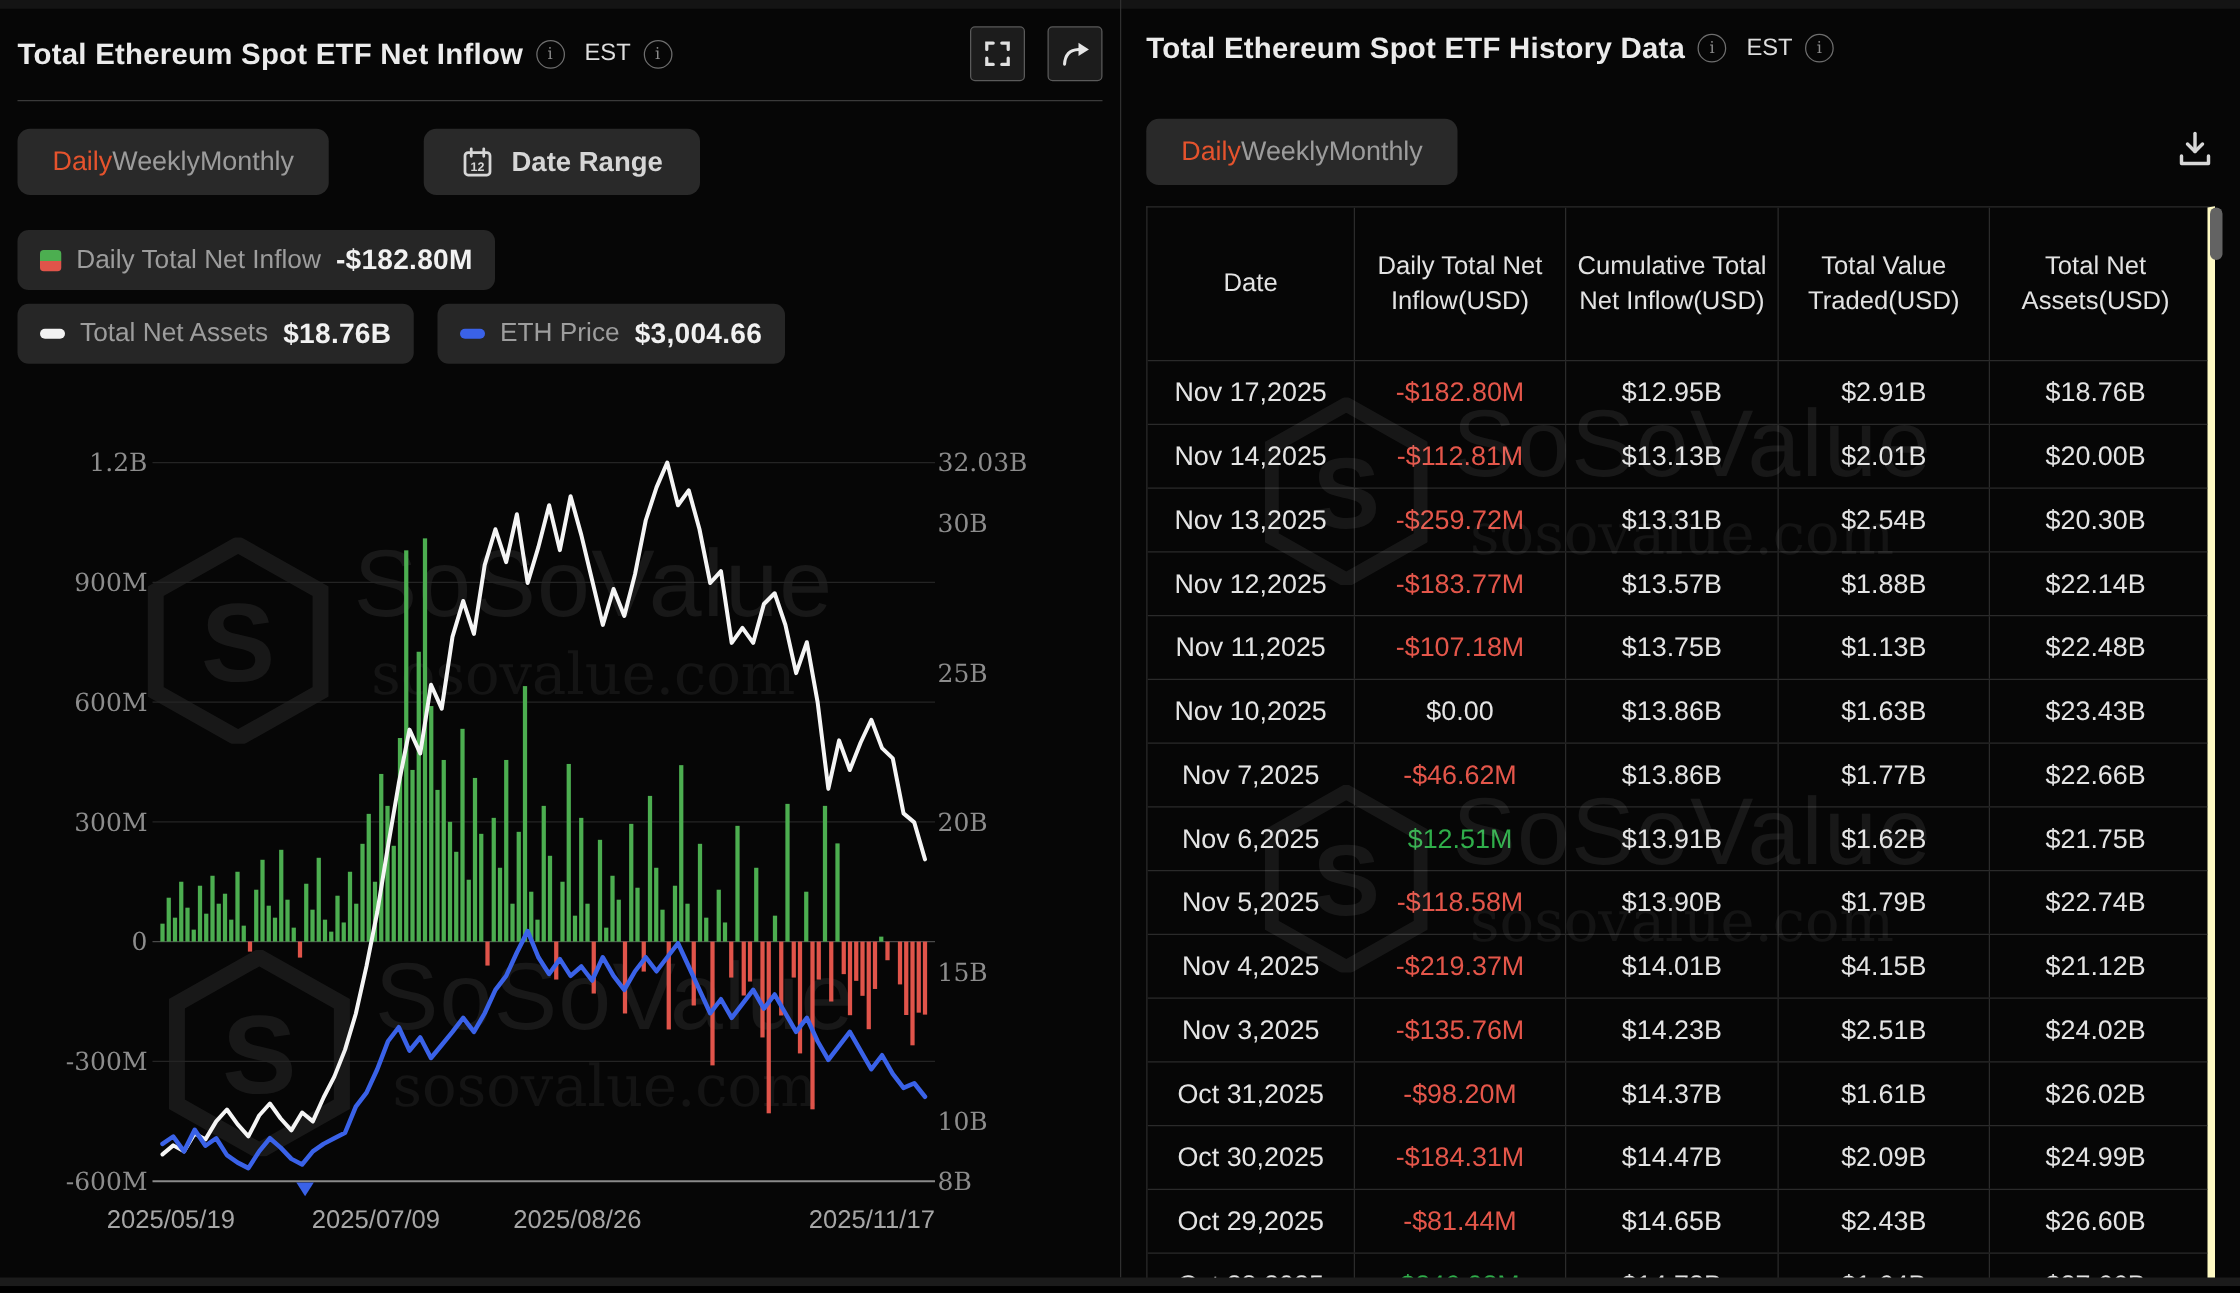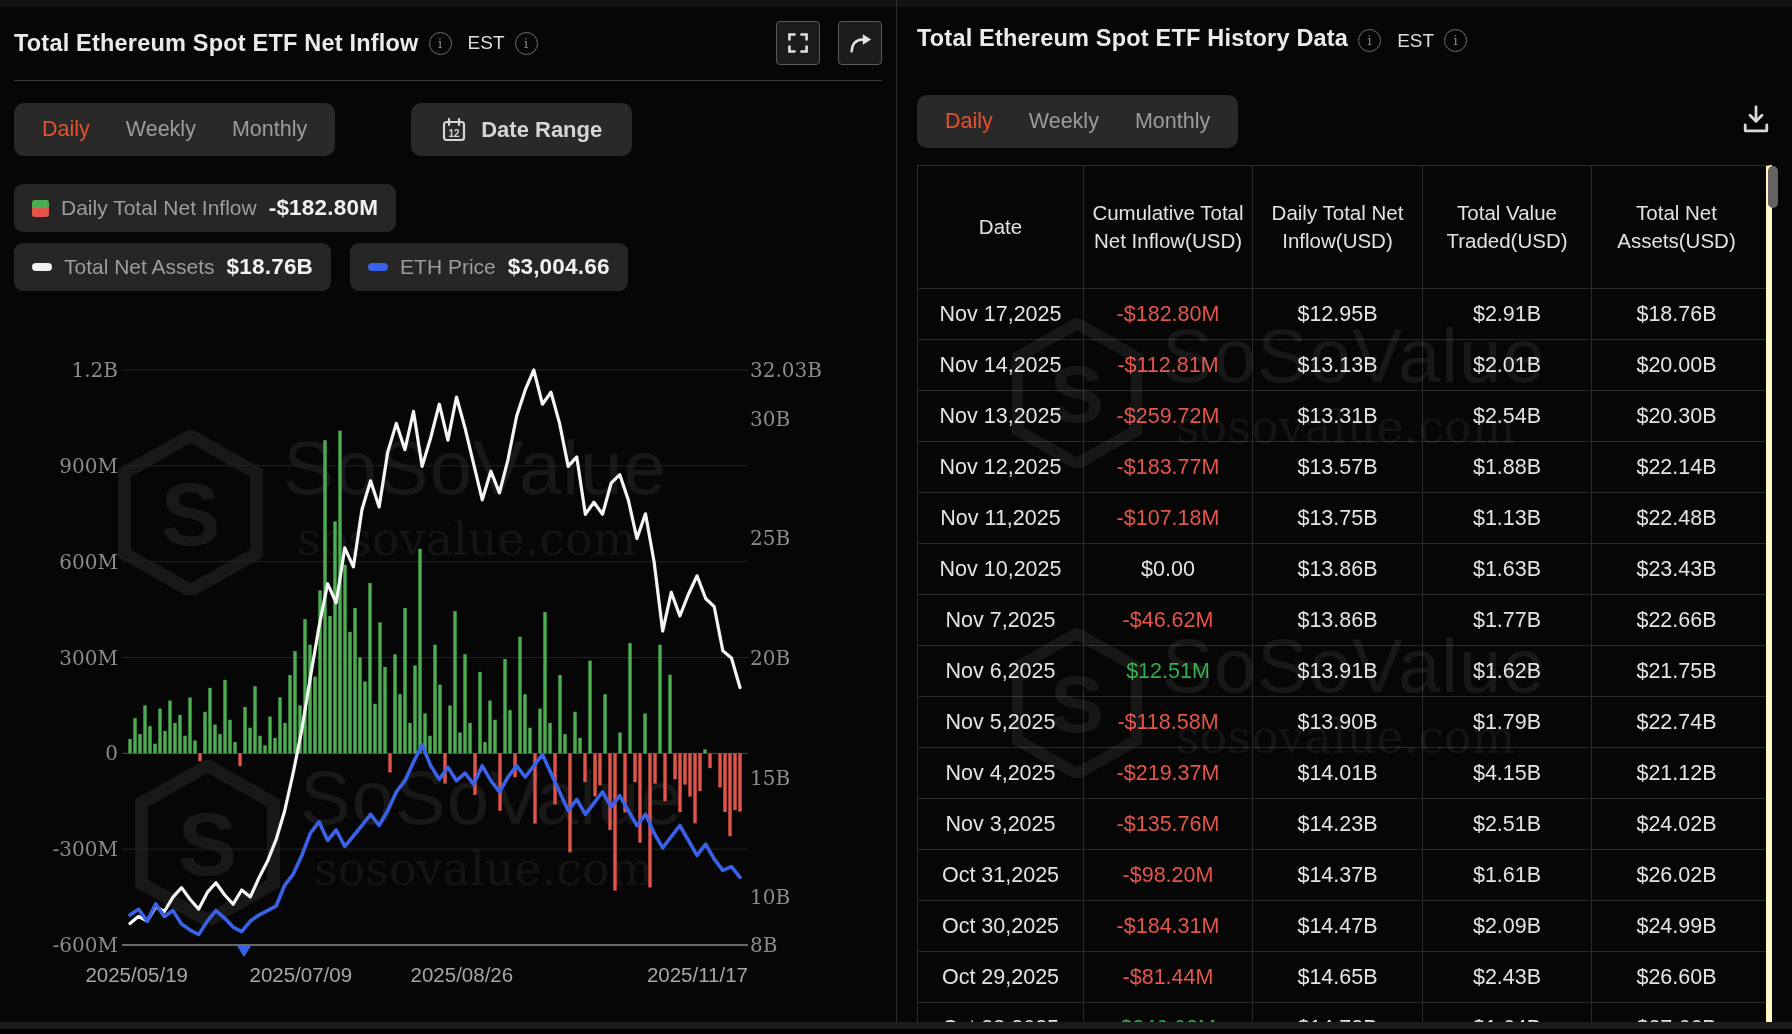--- a/index.html
+++ b/index.html
@@ -14,21 +14,21 @@
   .panel-title{font-size:23.5px;font-weight:bold;color:#ebebeb;letter-spacing:.2px;white-space:nowrap;}
   .est{font-size:19px;color:#dedede;margin-left:6px;}
   .info{width:21px;height:21px;border:1.5px solid #6e6e6e;border-radius:50%;display:inline-flex;
     align-items:center;justify-content:center;color:#8a8a8a;font-size:13px;font-family:"DejaVu Serif",serif;}
   .info::after{content:"i";}
   .iconbox{width:42px;height:42px;border:1.5px solid #5a5a5a;border-radius:4px;background:#1c1c1c;
     display:flex;align-items:center;justify-content:center;color:#e6e6e6;}
   .left-underline{position:absolute;left:14px;top:80px;width:868px;height:1px;background:#3a3a3a;}
 
   
-  .tabgroup{display:inline-flex;align-items:center;gap:36px;background:#292929;border-radius:10px;
+  .tabgroup{display:inline-flex;align-items:center;background:#292929;border-radius:10px;
     padding:14px 28px;font-size:21.5px;}
   .tab{color:#9c9c9c;cursor:pointer;white-space:nowrap;}
   .tab.active{color:#e5532d;}
   .daterange{display:inline-flex;align-items:center;gap:14px;background:#292929;border-radius:10px;
     padding:12px 30px;font-size:22px;font-weight:bold;color:#d6d6d6;margin-left:36px;}
 
   
   .pill{display:inline-flex;align-items:center;gap:12px;background:#262626;border-radius:9px;
     padding:11px 18px;font-size:21px;color:#9d9d9d;white-space:nowrap;}
   .pill b{color:#f1f1f1;font-size:22.5px;letter-spacing:.2px;}
@@ -296,21 +296,21 @@
         <text x="136.71" y="982" text-anchor="middle" font-size="20.5" fill="#a6a6a6" font-family="Liberation Sans, sans-serif">2025/05/19</text>
         <text x="300.8" y="982" text-anchor="middle" font-size="20.5" fill="#a6a6a6" font-family="Liberation Sans, sans-serif">2025/07/09</text>
         <text x="461.84000000000003" y="982" text-anchor="middle" font-size="20.5" fill="#a6a6a6" font-family="Liberation Sans, sans-serif">2025/08/26</text>
         <text x="748" y="982" text-anchor="end" font-size="20.5" fill="#a6a6a6" font-family="Liberation Sans, sans-serif">2025/11/17</text>
       </svg>
   </div>
 
   <div class="vdivider"></div>
 
   <div>
-    <div class="panel-header" style="left:917px;top:25px;width:860px;align-items:flex-end;">
+    <div class="panel-header" style="left:917px;top:25px;width:860px;">
       <span class="panel-title">Total Ethereum Spot ETF History Data</span>
       <span class="info"></span>
       <span class="est">EST</span>
       <span class="info"></span>
     </div>
 
     <div style="position:absolute;left:917px;top:95px;">
       <div class="tabgroup" id="right-tabs">
           <span class="tab active">Daily</span>
           <span class="tab">Weekly</span>
@@ -342,22 +342,22 @@
         </svg>
       <span class="col">
           <span class="wm-text">SoSoValue</span>
       <span class="wm-sub">sosovalue.com</span>
         </span>
     </div>
 
     <div class="table">
       <div class="thead" id="table-head">
           <div class="th">Date</div>
+          <div class="th">Daily Total Net Inflow(USD)</div>
           <div class="th">Cumulative Total Net Inflow(USD)</div>
-          <div class="th">Daily Total Net Inflow(USD)</div>
           <div class="th">Total Value Traded(USD)</div>
           <div class="th">Total Net Assets(USD)</div>
         </div>
       <div id="table-body">
           <div class="tr">
             <div class="td">Nov 17,2025</div>
             <div class="td neg">-$182.80M</div>
             <div class="td">$12.95B</div>
             <div class="td">$2.91B</div>
             <div class="td">$18.76B</div>

